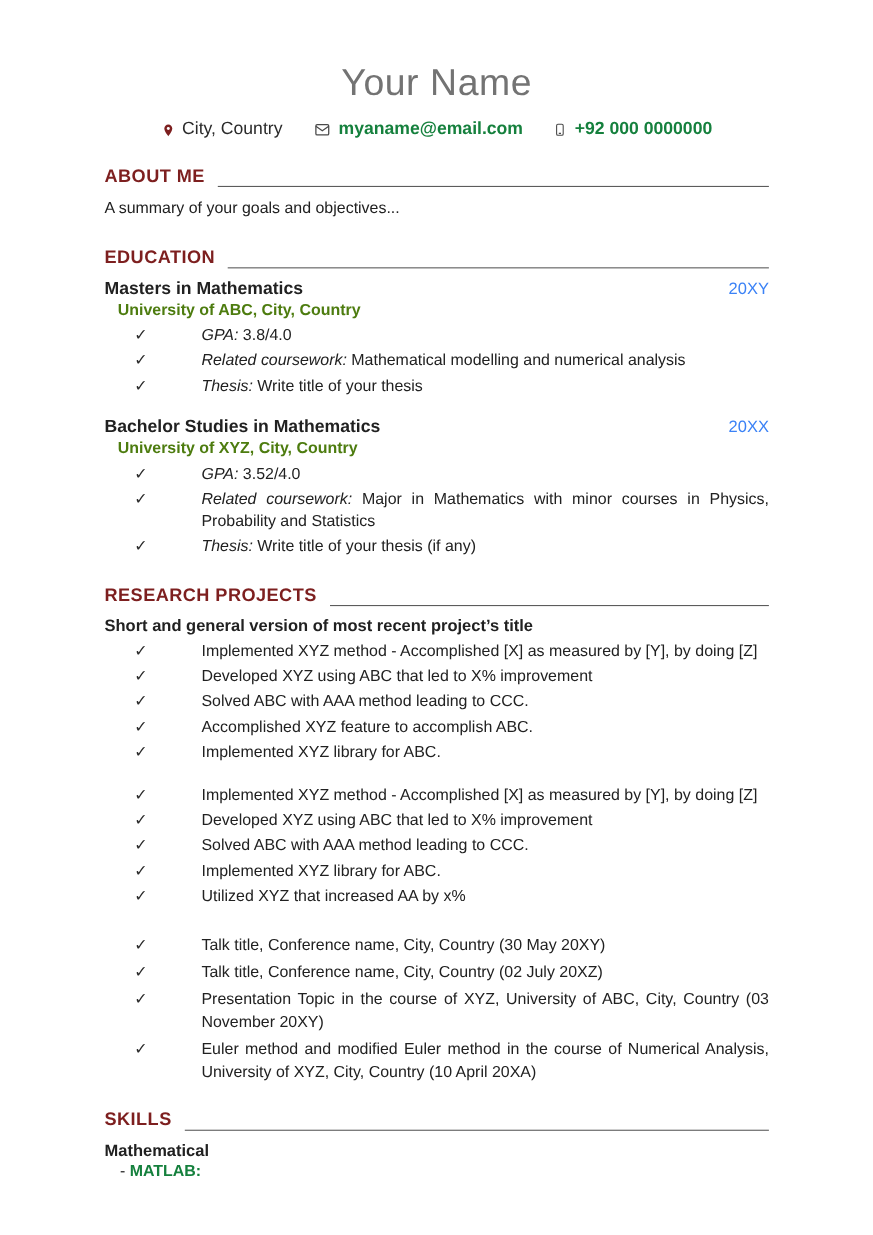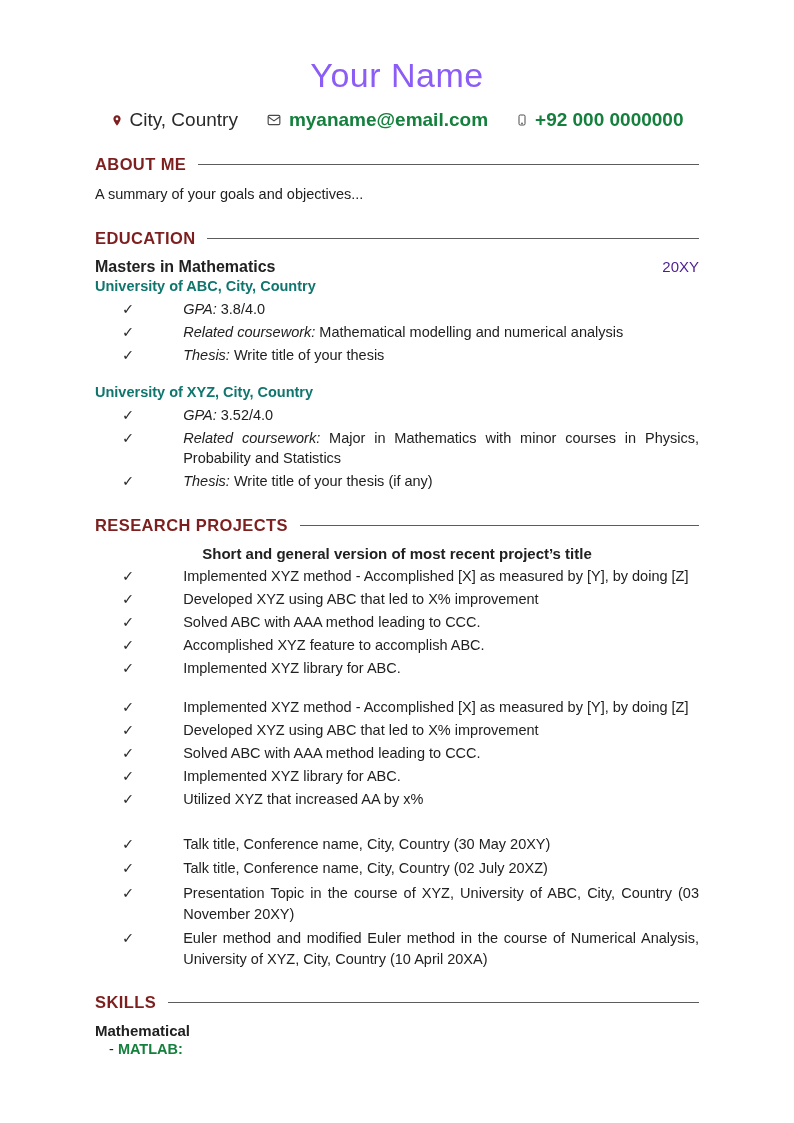--- a/index.html
+++ b/index.html
@@ -6,54 +6,54 @@
   html, body { background: #ffffff; }
   body {
     width: 794px; height: 1123px; margin: 0 auto; overflow: hidden;
     font-family: "Liberation Sans", "DejaVu Sans", sans-serif;
     color: #212121;
   }
   .page { padding: 38px 95px 30px 95px; }
 
   .name {
     text-align: center; font-size: 34px; font-weight: 500;
-    color: #8b5cf6; margin: 18px 0 14px 0; letter-spacing: 0.5px;
+    color: #737373; margin: 18px 0 14px 0; letter-spacing: 0.5px;
   }
   .contact {
     display: flex; justify-content: center; align-items: center;
-    gap: 28px; font-size: 19px; color: #2a2a2a;
+    gap: 28px; font-size: 16px; color: #2a2a2a;
   }
   .citem { display: inline-flex; align-items: center; gap: 7px; }
   .accent { color: #15803d; font-weight: bold; }
   .ic { flex: 0 0 auto; display: block; }
 
   section { margin-top: 24px; }
-  .sec-head { display: flex; align-items: center; gap: 12px; margin-bottom: 10px; margin-top: 20px; }
+  .sec-head { display: flex; align-items: flex-end; gap: 12px; margin-bottom: 10px; margin-top: 20px; }
   .sec-head h2 {
     font-size: 16.5px; font-weight: 700; color: #7d1f1f;
     letter-spacing: 0.4px; white-space: nowrap;
   }
   .rule { flex: 1; border-top: 1.3px solid #5c5c5c; height: 0; }
 
   .body-text { font-size: 14.5px; line-height: 1.45; }
 
   .entry-head { display: flex; justify-content: space-between; align-items: baseline; }
   .degree { font-weight: 700; font-size: 16px; }
-  .date { font-size: 15px; color: #4c1d95; }
-  .school { font-weight: 700; font-size: 14.5px; color: #0f766e; margin: 2px 0 5px 0; }
+  .date { font-size: 15px; color: #3b82f6; }
+  .school { font-weight: 700; font-size: 14.5px; color: #4d7c0f; margin: 2px 0 5px 12px; }
   .entry.mt, .project.mt { margin-top: 18px; }
 
   ul.bullets { list-style: none; padding-left: 27px; }
   ul.bullets li { display: flex; gap: 9px; font-size: 14.5px; line-height: 1.42; margin: 2.5px 0; }
   ul.bullets.roomy li { margin: 4px 0; }
   .chk { flex: 0 0 auto; color: #2a2a2a; }
   .btext { flex: 1; text-align: justify; margin-left: 40px; }
   .em { font-style: italic; }
 
-  .ptitle { font-weight: 700; font-size: 15px; margin: 2px 0 4px 0; text-align: center; }
+  .ptitle { font-weight: 700; font-size: 15px; margin: 2px 0 4px 0; }
 
   .cat { font-weight: 700; font-size: 15px; margin-bottom: 2px; }
   .tool-line { padding-left: 14px; font-size: 14.5px; margin-bottom: 2px; }
 </style>
 </head>
 <body>
 
 <div class="page">
 
   <h1 class="name">Your Name</h1>
@@ -112,20 +112,24 @@
           <span class="btext"><span class="em">Related coursework:</span><span> Mathematical modelling and numerical analysis</span></span>
         </li>
         <li>
           <span class="chk">✓</span>
           <span class="btext"><span class="em">Thesis:</span><span> Write title of your thesis</span></span>
         </li>
       </ul>
     </div>
 
     <div class="entry mt">
+      <div class="entry-head">
+        <span class="degree">Bachelor Studies in Mathematics</span>
+        <span class="date">20XX</span>
+      </div>
       <div class="school">University of XYZ, City, Country</div>
       <ul class="bullets">
         <li>
           <span class="chk">✓</span>
           <span class="btext"><span class="em">GPA:</span><span> 3.52/4.0</span></span>
         </li>
         <li>
           <span class="chk">✓</span>
           <span class="btext"><span class="em">Related coursework:</span><span> Major in Mathematics with minor courses in Physics, Probability and Statistics</span></span>
         </li>

